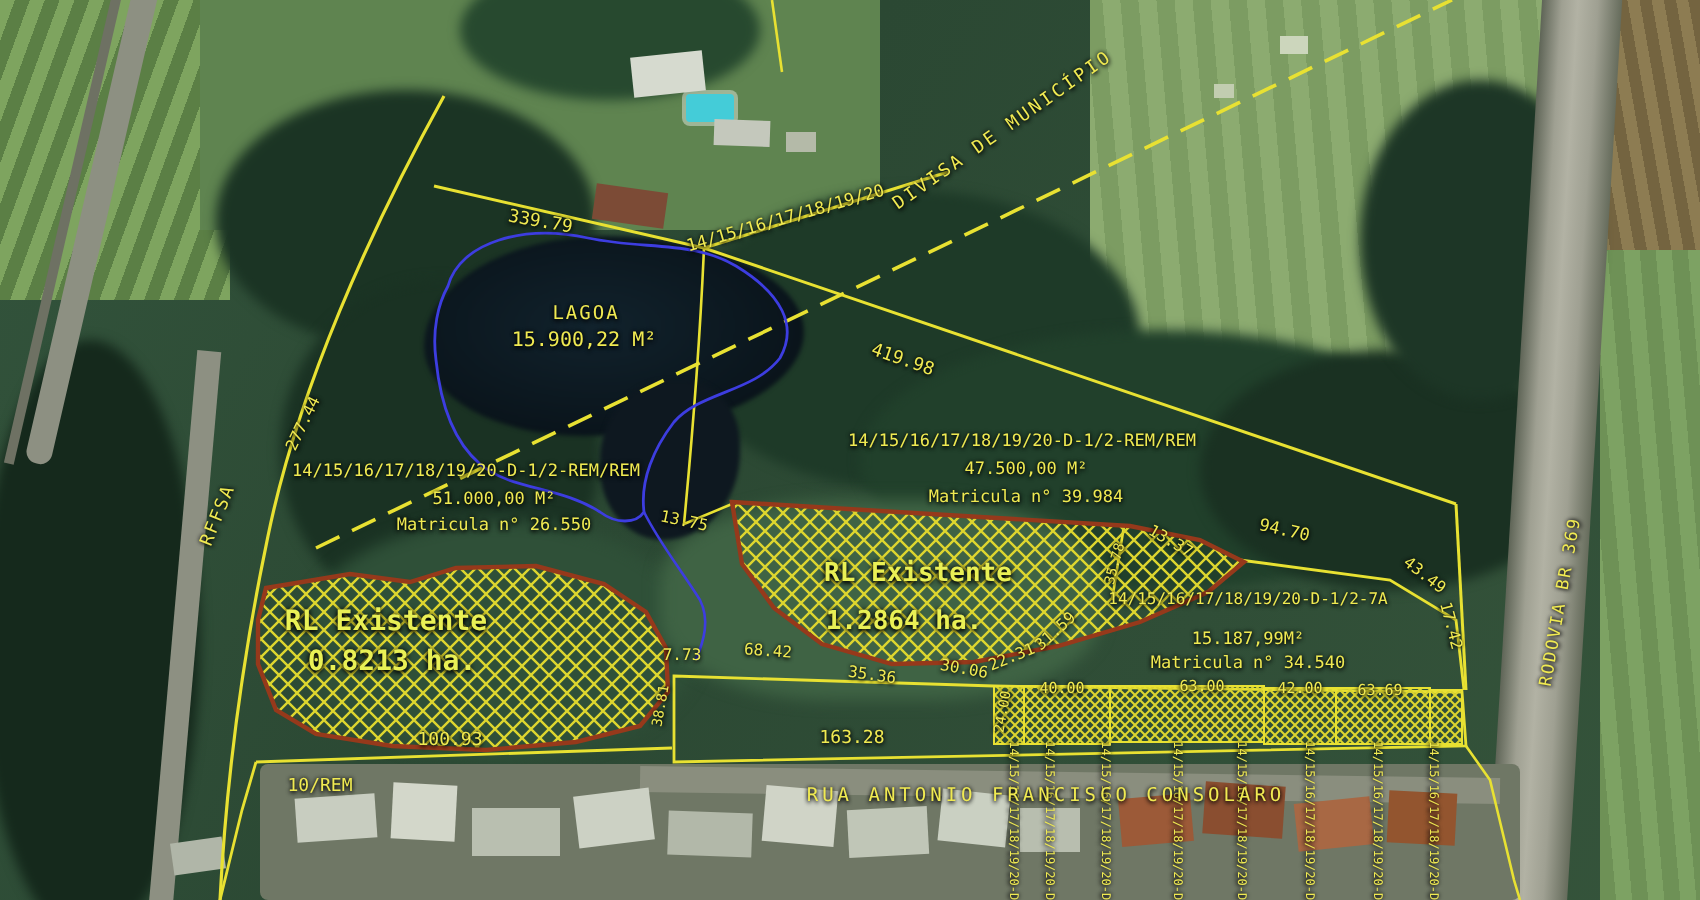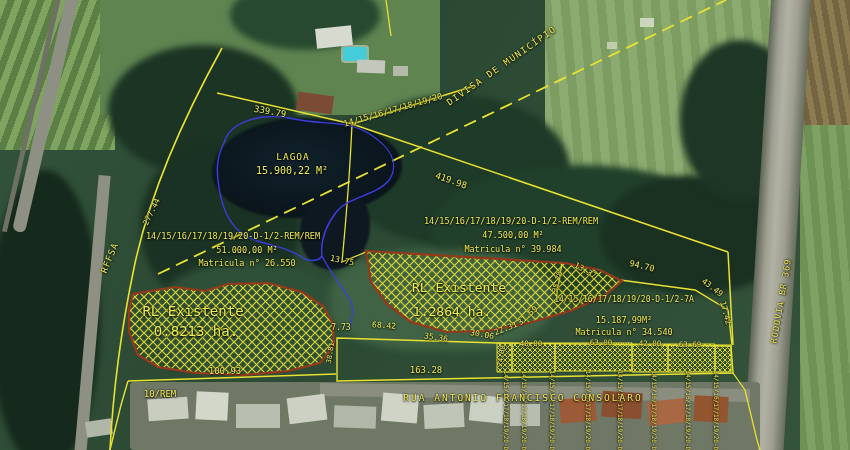--- a/index.html
+++ b/index.html
@@ -3,21 +3,21 @@
 <meta charset="utf-8">
 <style>
   html,body{margin:0;padding:0;background:#111}
   #map{position:relative;width:850px;height:450px;overflow:hidden;
        background:linear-gradient(120deg,#33543c 0%,#2b4833 40%,#35543b 100%);
        font-family:"DejaVu Sans Mono","Liberation Mono",monospace}
   .bg{position:absolute}
   .forest{border-radius:50%;filter:blur(3px)}
   .lbl{position:absolute;color:var(--overlay-text);white-space:nowrap;line-height:1;
        text-shadow:0 0 2px #000,0 1px 2px rgba(0,0,0,.85);transform-origin:center}
-  .rl{color:var(--rl-text);font-weight:normal;text-shadow:0 0 3px #000,0 1px 2px #000}
+  .rl{color:var(--rl-text);font-weight:bold;text-shadow:0 0 3px #000,0 1px 2px #000}
   svg.ov{position:absolute;left:0;top:0}
   svg.ov path,svg.ov rect{vector-effect:non-scaling-stroke}
 </style>
 </head>
 <body>
 
 <div id="map">
 
   <div class="bg" style="inset:0"></div>
   <div class="bg" style="left:0;top:0;width:115px;height:150px;background:repeating-linear-gradient(110deg,#7ea45f 0 7px,#5b7f45 7px 14px)"></div>

